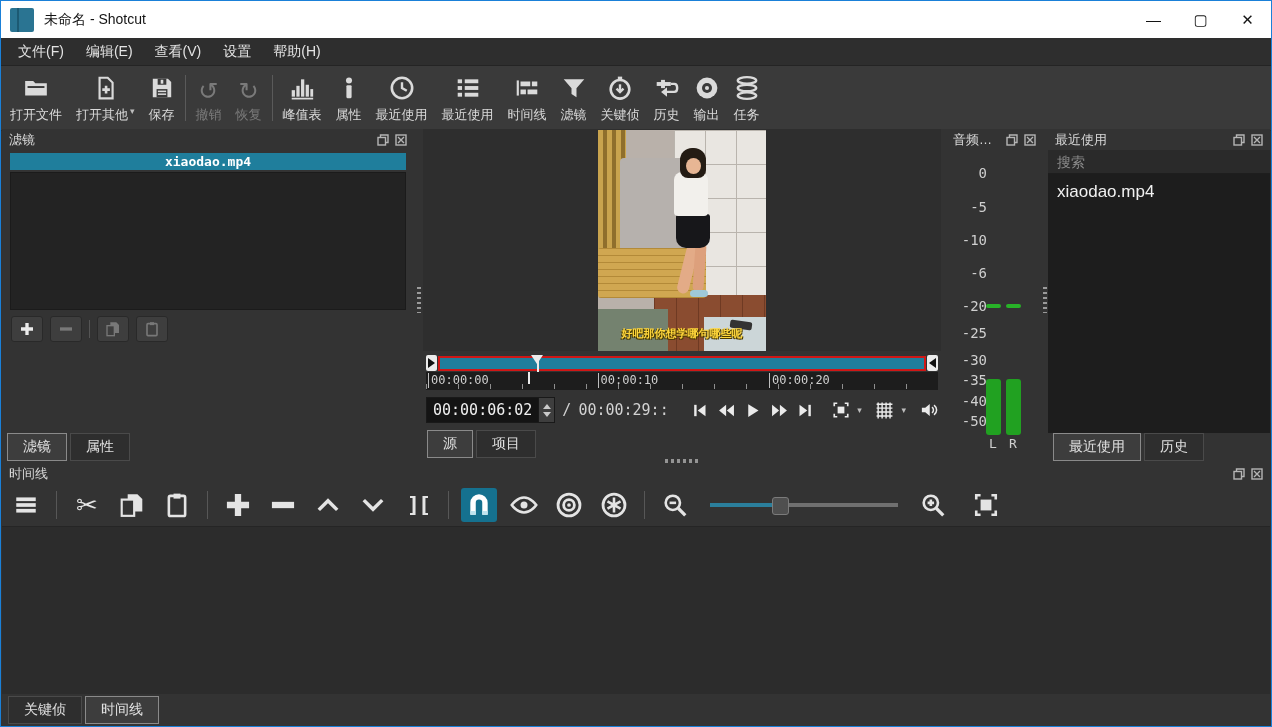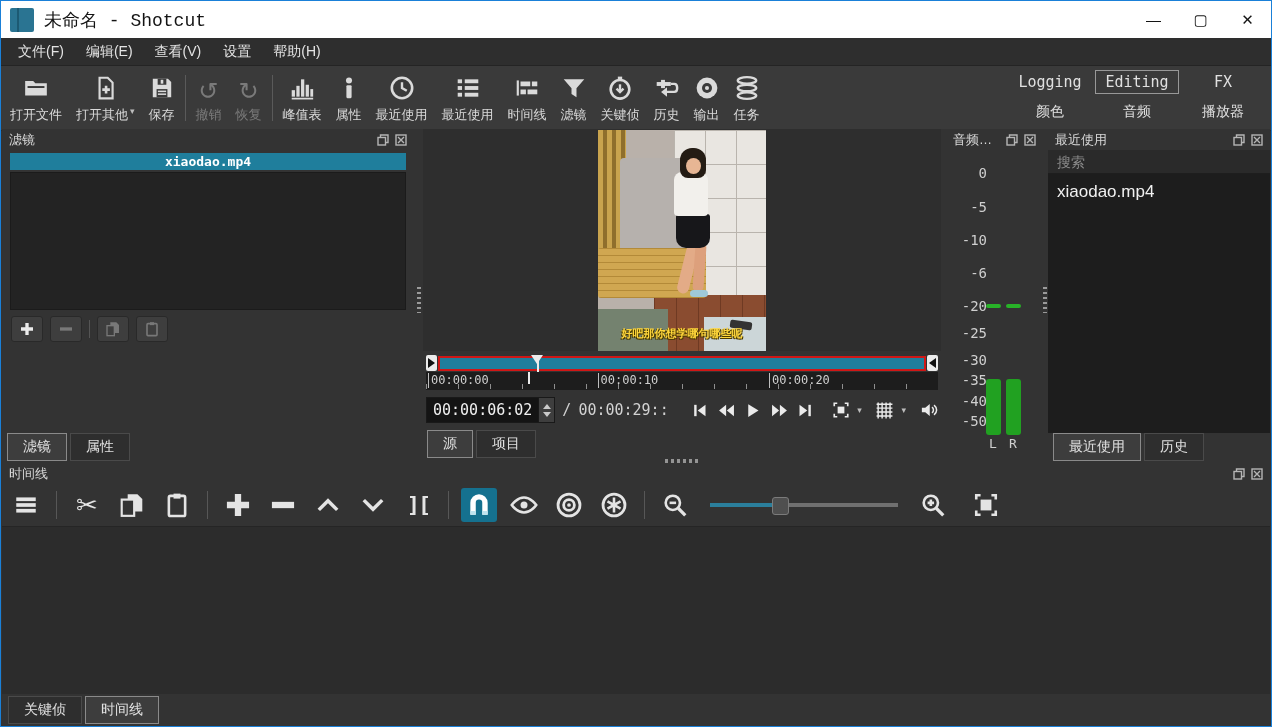--- a/index.html
+++ b/index.html
@@ -2,21 +2,21 @@
 <html><head>
 <meta charset="utf-8">
 <style>
   html,body{margin:0;padding:0;background:#666;}
   .app{position:relative;width:1272px;height:727px;box-sizing:border-box;border:1px solid #1a80d8;
        background:#333;font-family:"Liberation Sans",sans-serif;overflow:hidden;-webkit-user-select:none;}
   
   .titlebar{height:37px;background:#ffffff;display:flex;align-items:center;}
   .app-icon{width:24px;height:24px;margin-left:9px;background:#2a7492;border-radius:2px;position:relative;}
   .app-icon::after{content:"";position:absolute;left:7px;top:0;width:2px;height:100%;background:#1c5a73;}
-  .title-text{margin-left:10px;font-size:18px;color:#141414;font-family:Liberation Mono, monospace;}
+  .title-text{margin-left:10px;font-size:14px;color:#141414;}
   .win-controls{margin-left:auto;display:flex;height:100%;}
   .win-btn{width:47px;height:100%;display:flex;align-items:center;justify-content:center;font-size:15px;color:#141414;}
   
   .menubar{height:27px;background:#2e2e2e;border-bottom:1px solid #242424;display:flex;align-items:center;
            padding-left:6px;color:#e3e3e3;font-size:14px;}
   .menu-item{padding:3px 11px;}
   
   .toolbar{height:62px;background:#3a3a3a;border-bottom:1px solid #2a2a2a;display:flex;align-items:stretch;padding:1px 2px;}
   .tbtn{display:flex;flex-direction:column;align-items:center;justify-content:flex-end;padding:3px 7px 5px;
         color:#dadada;font-size:13px;gap:2px;white-space:nowrap;}
@@ -282,28 +282,20 @@
       <span>输出</span>
     </div>
     <div class="tbtn">
       <span><svg width="26" height="26" viewBox="0 0 24 24">
             <ellipse cx="12" cy="5" rx="8.5" ry="3" fill="none" stroke="#dadada" stroke-width="2.2"></ellipse>
             <ellipse cx="12" cy="12" rx="8.5" ry="3" fill="none" stroke="#dadada" stroke-width="2.2"></ellipse>
             <ellipse cx="12" cy="19" rx="8.5" ry="3" fill="none" stroke="#dadada" stroke-width="2.2"></ellipse>
           </svg></span>
       <span>任务</span>
     </div>
-    <div class="layout-grid">
-      <div class="layout-cell latin">Logging</div>
-      <div class="layout-cell latin active">Editing</div>
-      <div class="layout-cell latin">FX</div>
-      <div class="layout-cell">颜色</div>
-      <div class="layout-cell">音频</div>
-      <div class="layout-cell">播放器</div>
-    </div>
   </div>
 
   <div class="main">
 
     <div class="panel" id="filters-panel">
       <div class="panel-header">
         <span>滤镜</span>
         <span class="ph-icons">
           <span class="ph-btn">
               <svg width="12" height="12" viewBox="0 0 12 12">

